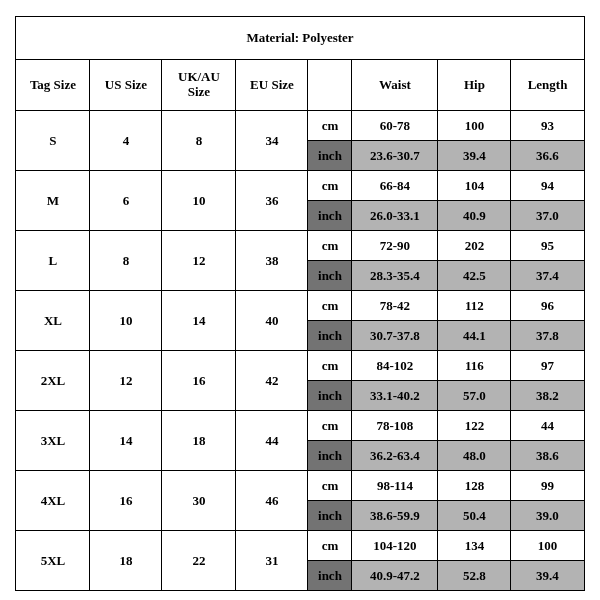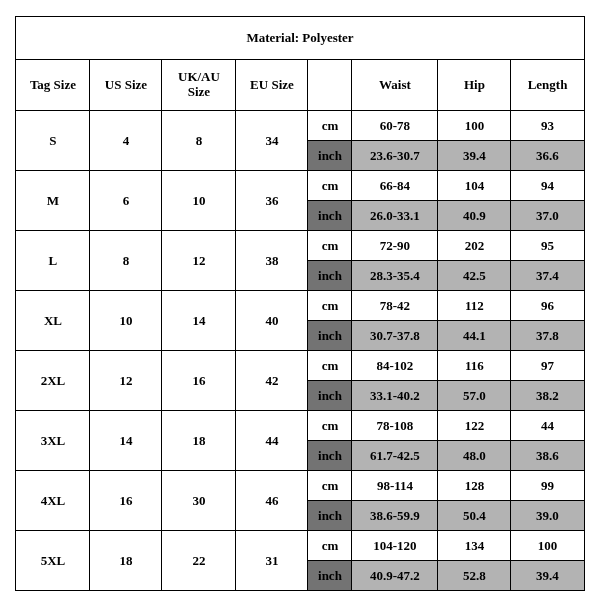--- a/index.html
+++ b/index.html
@@ -194,21 +194,21 @@
         <td rowspan="2">14</td>
         <td rowspan="2">18</td>
         <td rowspan="2">44</td>
         <td class="unit valcell">cm</td>
         <td class="valcell">78-108</td>
         <td class="valcell">122</td>
         <td class="valcell">44</td>
       </tr>
       <tr class="inchrow">
         <td class="unit valcell">inch</td>
-        <td class="valcell shaded">61.7-42.5</td>
+        <td class="valcell shaded">36.2-63.4</td>
         <td class="valcell shaded">48.0</td>
         <td class="valcell shaded">38.6</td>
       </tr>
 
       <tr>
         <td class="sizecell" rowspan="2">4XL</td>
         <td rowspan="2">16</td>
         <td rowspan="2">30</td>
         <td rowspan="2">46</td>
         <td class="unit valcell">cm</td>

